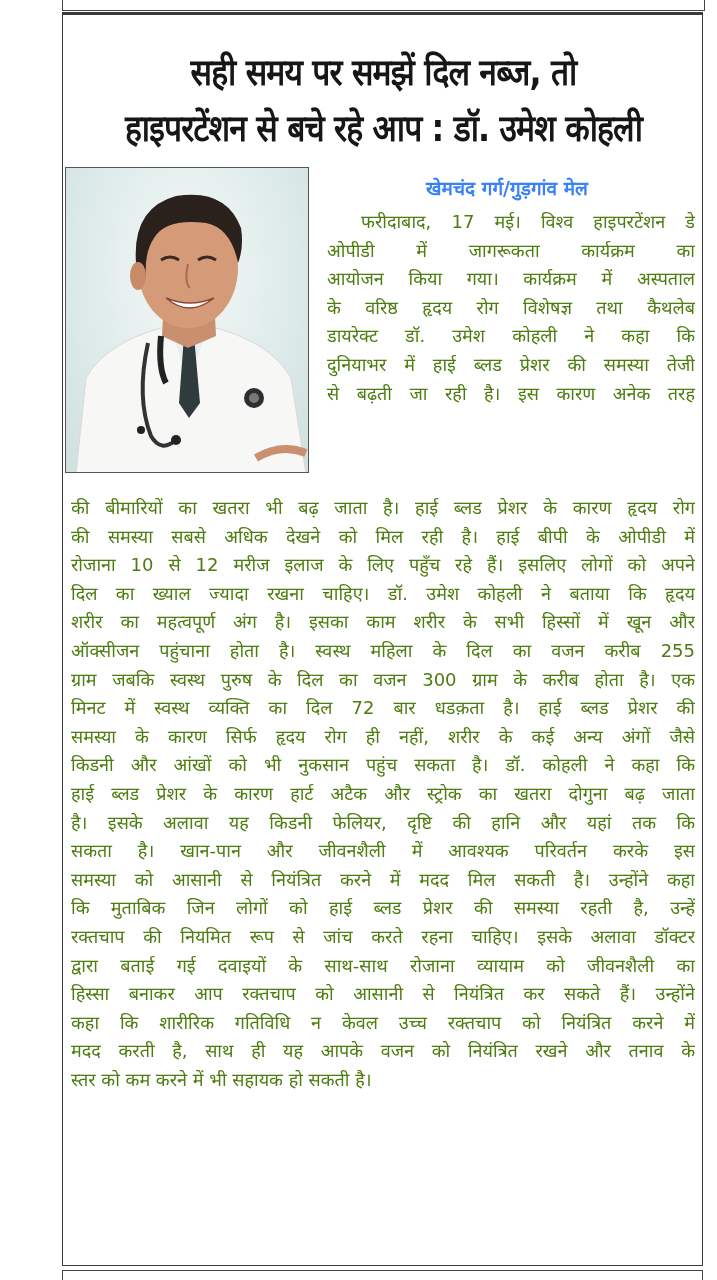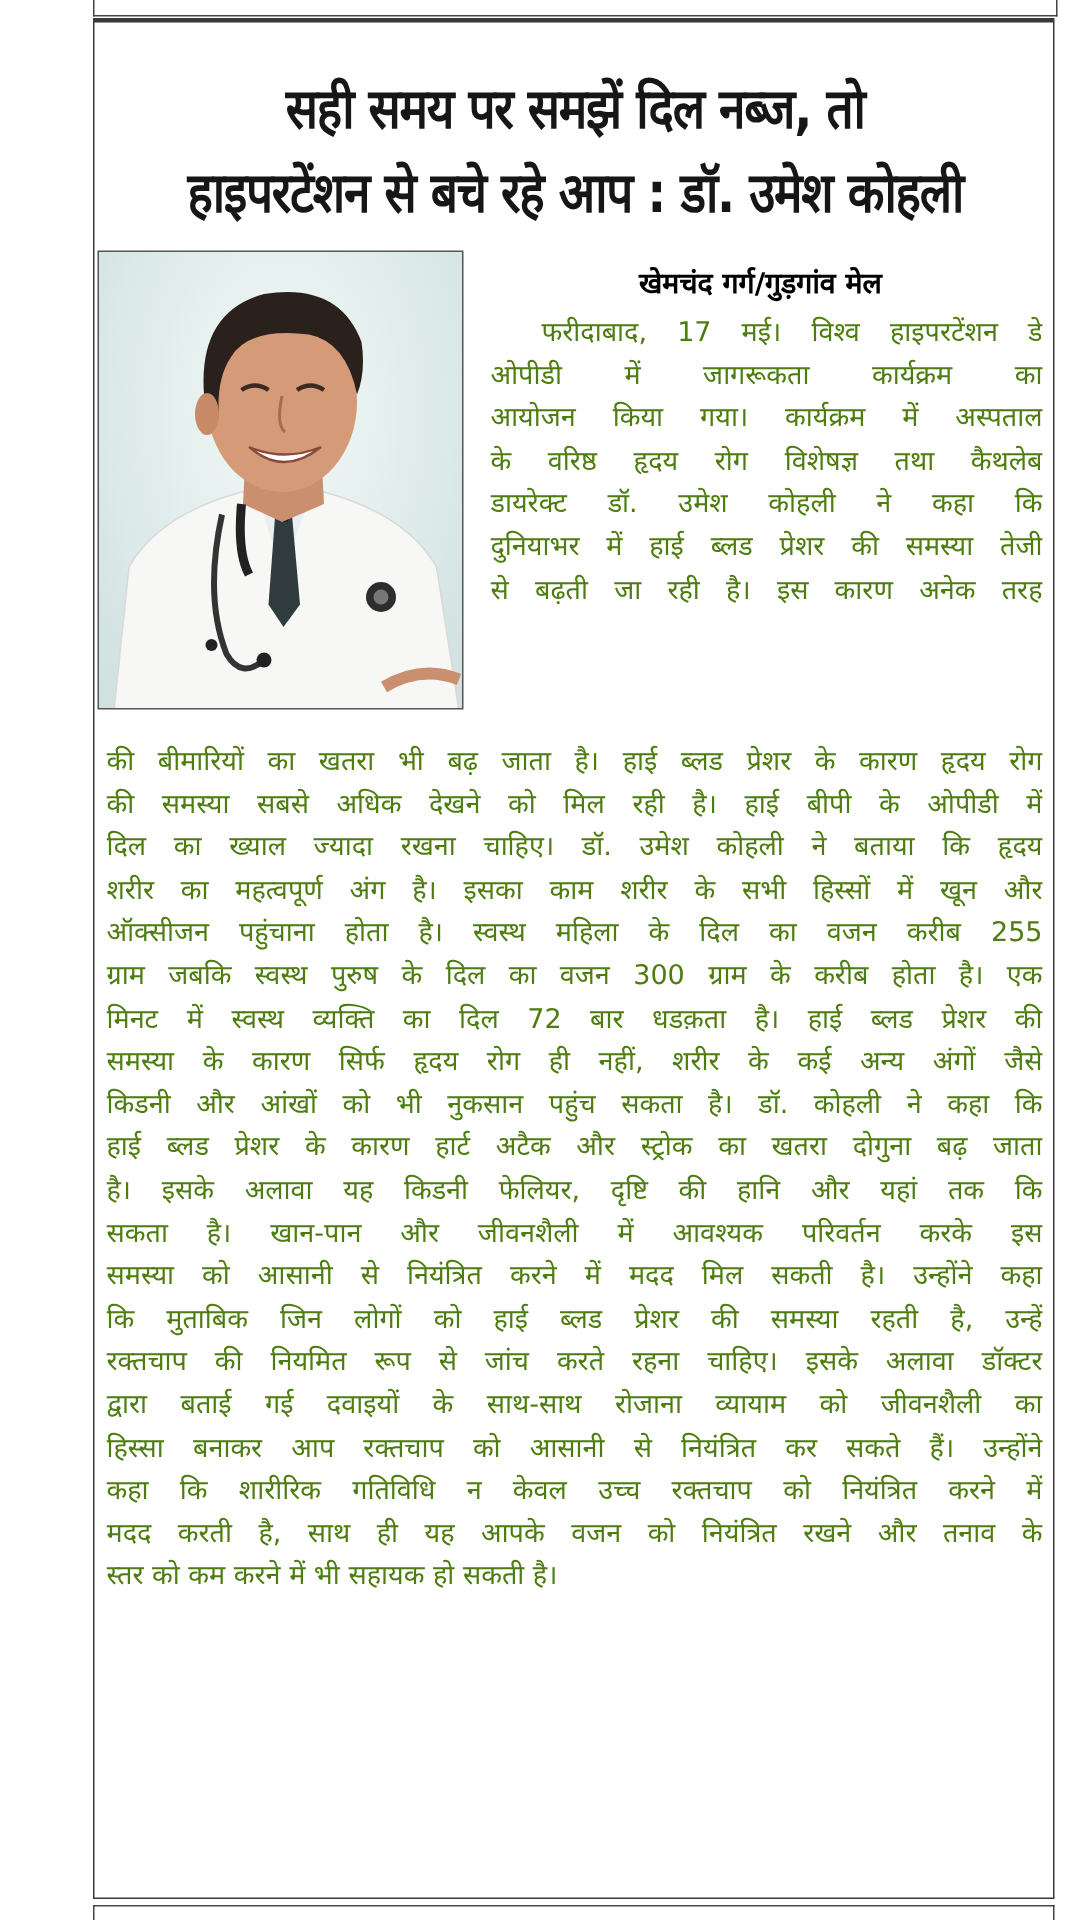--- a/index.html
+++ b/index.html
@@ -28,21 +28,21 @@
     transform: scaleX(0.86); transform-origin: center;
   }
   .headline div { white-space: nowrap; }
   .photo {
     position: absolute; left: 2px; top: 152px; width: 244px; height: 306px;
     border: 1.5px solid #555; box-sizing: border-box; overflow: hidden;
     background: radial-gradient(ellipse at 50% 35%, #f4f9f8 0%, #dfeceb 55%, #cfe0df 100%);
   }
   .byline {
     position: absolute; left: 250px; top: 160px; width: 388px; text-align: center;
-    font-weight: bold; font-size: 19px; color: #000000; white-space: nowrap;
+    font-weight: bold; font-size: 19px; color: #3b82f6; white-space: nowrap;
   }
   .body-text {
     font-size: 18px; line-height: 28.6px; color: #4d7c0f; text-align: justify;
     text-align-last: justify; white-space: nowrap;
   }
   .col-right { position: absolute; left: 264px; top: 193px; width: 368px; }
   .col-full { position: absolute; left: 8px; top: 479px; width: 624px; }
   .body-text .line { display: block; overflow: hidden; }
   .body-text .line.last { text-align-last: left; }
   .body-text .indent { padding-left: 34px; }
@@ -103,20 +103,21 @@
     <span class="line">आयोजन किया गया। कार्यक्रम में अस्पताल</span>
     <span class="line">के वरिष्ठ हृदय रोग विशेषज्ञ तथा कैथलेब</span>
     <span class="line">डायरेक्ट डॉ. उमेश कोहली ने कहा कि</span>
     <span class="line">दुनियाभर में हाई ब्लड प्रेशर की समस्या तेजी</span>
     <span class="line">से बढ़ती जा रही है। इस कारण अनेक तरह</span>
   </div>
 
   <div class="col-full body-text">
     <span class="line">की बीमारियों का खतरा भी बढ़ जाता है। हाई ब्लड प्रेशर के कारण हृदय रोग</span>
     <span class="line">की समस्या  सबसे अधिक देखने को मिल रही है। हाई बीपी के ओपीडी में</span>
+    <span class="line">रोजाना 10 से 12 मरीज इलाज के लिए पहुँच रहे हैं। इसलिए लोगों को अपने</span>
     <span class="line">दिल का ख्याल ज्यादा रखना चाहिए। डॉ. उमेश कोहली ने बताया कि हृदय</span>
     <span class="line">शरीर का महत्वपूर्ण अंग है। इसका काम शरीर के सभी हिस्सों में खून और</span>
     <span class="line">ऑक्सीजन पहुंचाना होता है। स्वस्थ महिला के दिल का वजन करीब 255</span>
     <span class="line">ग्राम जबकि स्वस्थ पुरुष के दिल का वजन 300 ग्राम के करीब होता है। एक</span>
     <span class="line">मिनट में स्वस्थ व्यक्ति का दिल 72 बार धडक़ता है। हाई ब्लड प्रेशर की</span>
     <span class="line">समस्या के कारण सिर्फ हृदय रोग ही नहीं, शरीर के कई अन्य अंगों जैसे</span>
     <span class="line">किडनी और आंखों को भी नुकसान पहुंच सकता है। डॉ. कोहली ने कहा कि</span>
     <span class="line">हाई ब्लड प्रेशर के कारण हार्ट अटैक और स्ट्रोक का खतरा दोगुना बढ़ जाता</span>
     <span class="line">है। इसके अलावा यह किडनी फेलियर, दृष्टि की हानि और यहां तक कि</span>
     <span class="line">सकता है। खान-पान और जीवनशैली में आवश्यक परिवर्तन करके इस</span>

